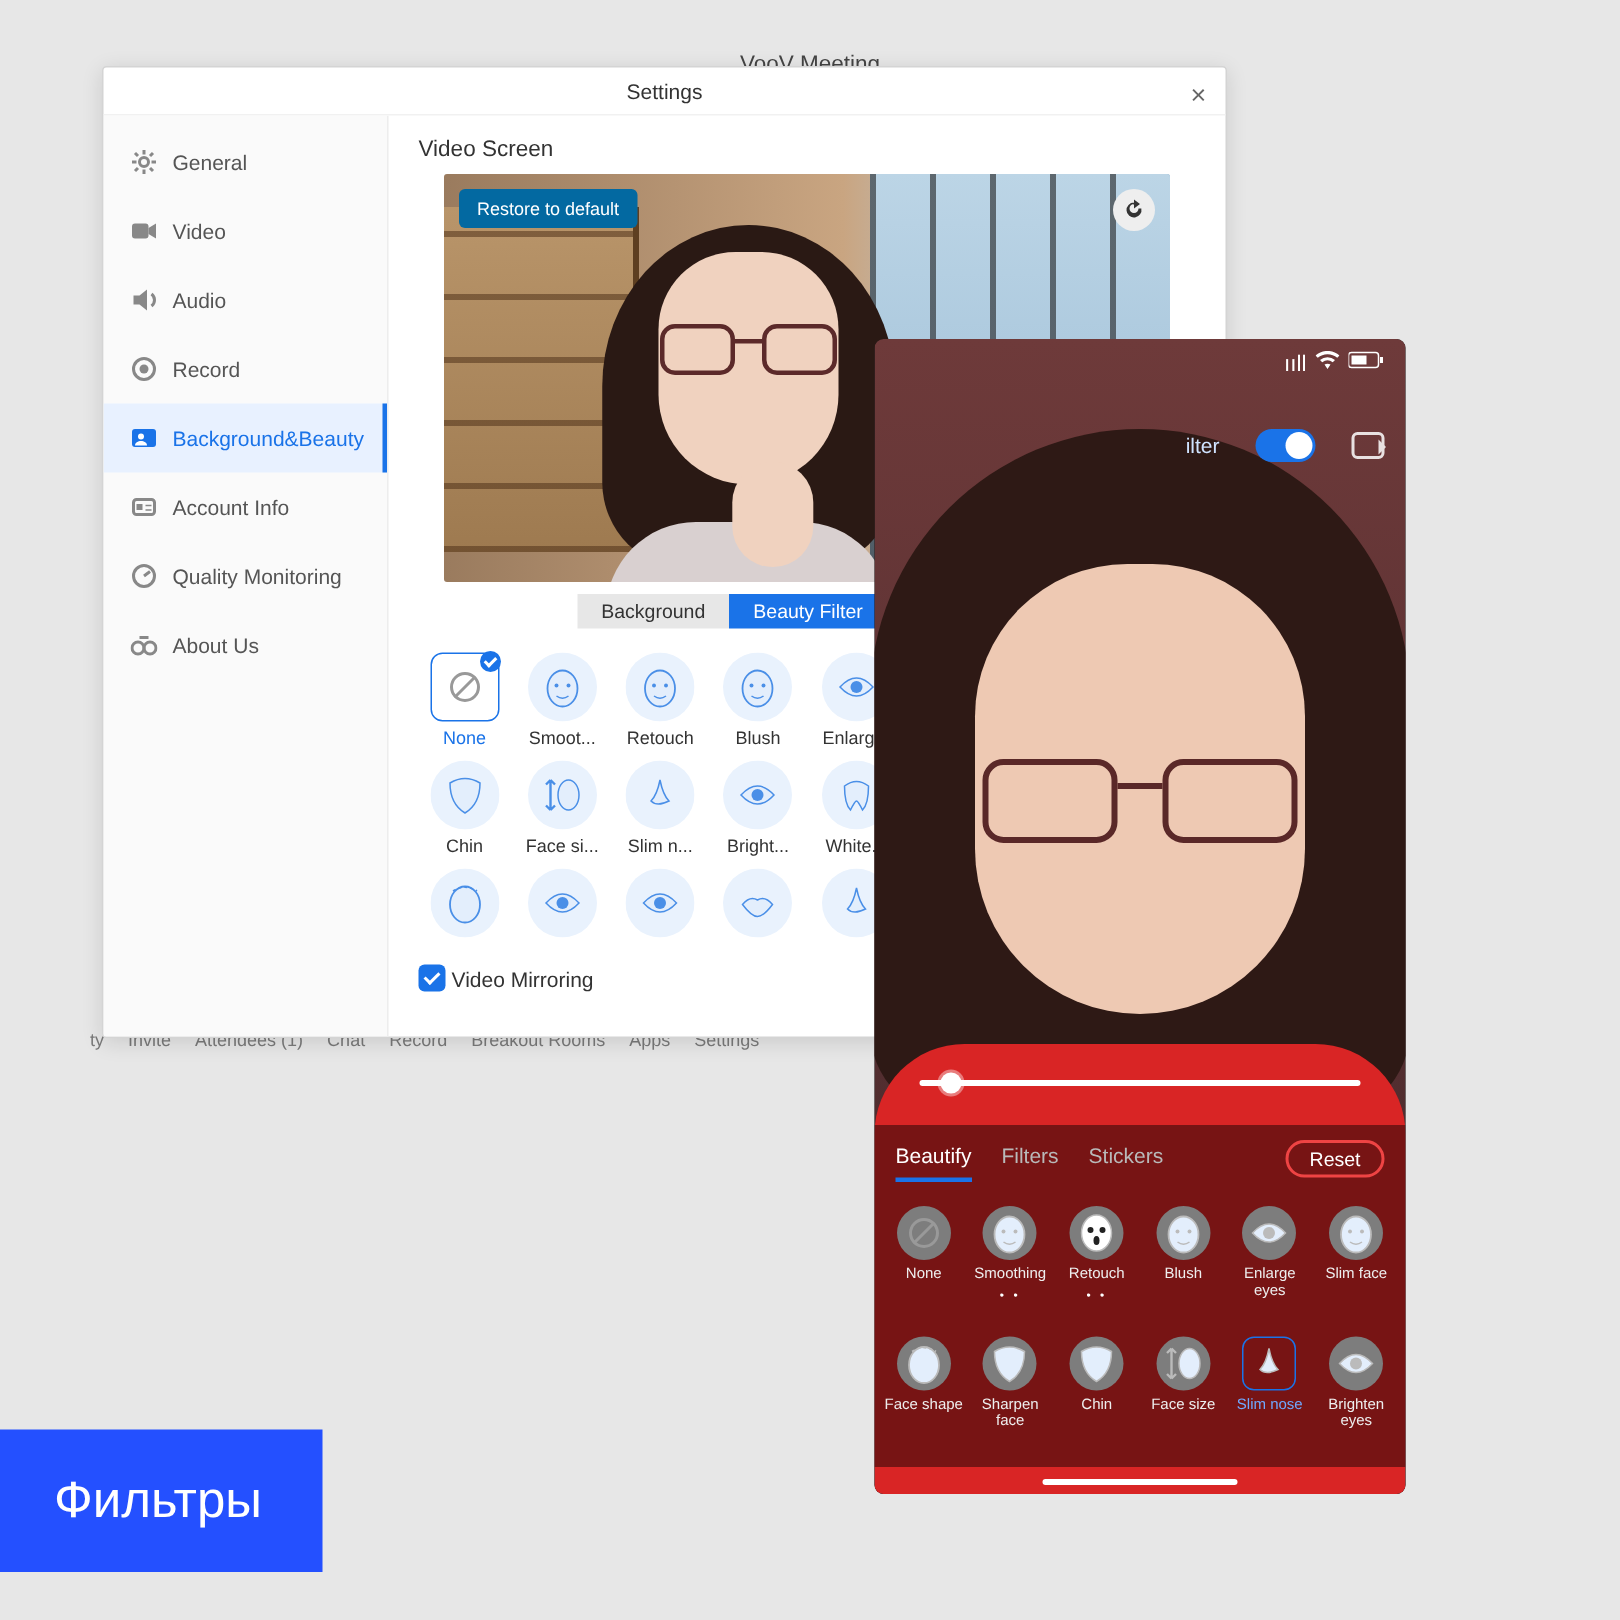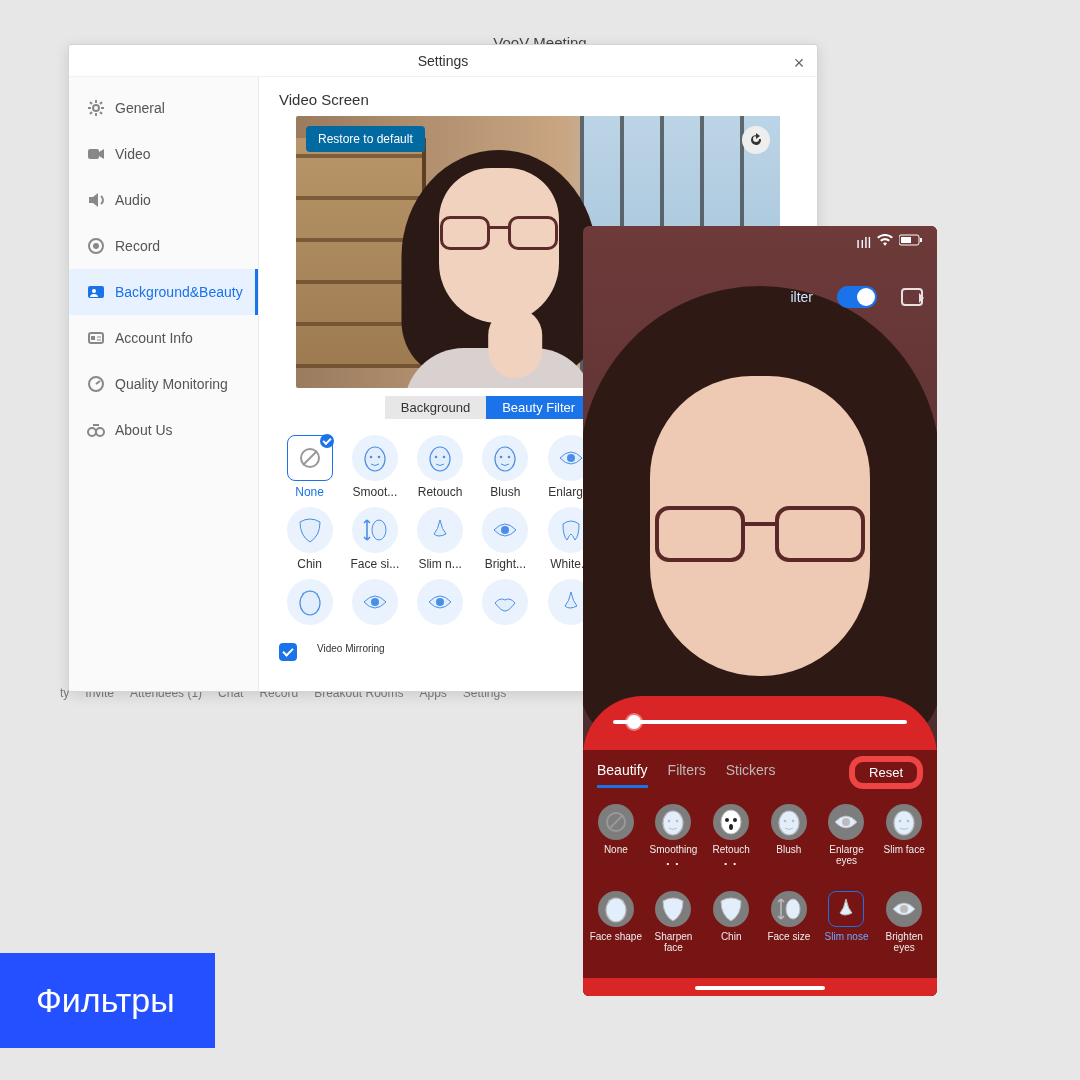--- a/index.html
+++ b/index.html
@@ -66,21 +66,21 @@
 
 .bf-grid { margin-top:16px; display:grid; grid-template-columns: repeat(8, 1fr); gap:8px 4px; }
 .bf-item { display:flex; flex-direction:column; align-items:center; gap:4px; cursor:pointer; }
 .bf-icon { width:46px; height:46px; border-radius:50%; background:#e9f2fd; display:flex; align-items:center; justify-content:center; position:relative; border:2px solid transparent; }
 .bf-item.selected .bf-icon { border-radius:8px; border:1.5px solid #1a73e8; background:#fff; }
 .bf-item.selected .bf-lbl { color:#1a73e8; }
 .bf-check { position:absolute; right:-2px; top:-2px; width:14px; height:14px; background:#1a73e8; border-radius:50%; }
 .bf-check::after { content:""; position:absolute; left:3px; top:4px; width:6px; height:3px; border-left:2px solid #fff; border-bottom:2px solid #fff; transform:rotate(-45deg); }
 .bf-lbl { font-size:12px; color:#333; max-width:56px; overflow:hidden; white-space:nowrap; text-overflow:ellipsis; text-align:center; }
 
-.mirror-row { margin-top:14px; display:flex; align-items:flex-start; gap:20px; font-size:10px; color:#333; }
+.mirror-row { margin-top:14px; display:flex; align-items:flex-end; gap:4px; font-size:14px; color:#333; }
 .chk { width:18px; height:18px; border-radius:4px; background:#1a73e8; position:relative; }
 .chk::after { content:""; position:absolute; left:4px; top:5px; width:8px; height:4px; border-left:2px solid #fff; border-bottom:2px solid #fff; transform:rotate(-45deg); }
 
 
 .phone { position:absolute; left:583px; top:226px; width:354px; height:770px; background:#111; border-radius:6px; overflow:hidden; }
 .phone-face { position:absolute; inset:0; background:linear-gradient(#6e3a3a,#43272a); }
 .phone .p-hair { position:absolute; left:50%; top:60px; transform:translateX(-50%); width:360px; height:460px; background:#2e1915; border-radius:180px 180px 60px 60px; }
 .phone .p-face { position:absolute; left:50%; top:150px; transform:translateX(-50%); width:220px; height:300px; background:#eec9b3; border-radius:120px 120px 130px 130px; }
 .phone .p-glasses { position:absolute; left:50%; top:280px; transform:translateX(-50%); width:210px; height:56px; }
 .phone .p-glasses .lens { position:absolute; top:0; width:90px; height:56px; border:4px solid #5a2828; border-radius:14px; }
@@ -96,21 +96,21 @@
 .cam-icon { width:22px; height:18px; border:2px solid #fff; border-radius:4px; position:relative; opacity:.85; }
 .cam-icon::before { content:""; position:absolute; right:-8px; top:3px; width:0; height:0; border:5px solid transparent; border-left-color:#fff; }
 
 .p-slider { position:absolute; left:30px; right:30px; top:494px; height:4px; background:#fff; border-radius:2px; }
 .p-slider::before { content:""; position:absolute; left:14px; top:-5px; width:14px; height:14px; background:#fff; border-radius:50%; box-shadow:0 0 0 2px rgba(255,255,255,.4); }
 
 .p-tabs { position:absolute; left:0; right:0; top:524px; height:44px; background:rgba(0,0,0,.45); display:flex; align-items:center; padding:0 14px; gap:20px; color:#b9b9b9; font-size:14px; }
 .p-tabs .tab { cursor:pointer; position:relative; padding-bottom:4px; }
 .p-tabs .tab.active { color:#fff; }
 .p-tabs .tab.active::after { content:""; position:absolute; left:0; right:0; bottom:-6px; height:3px; background:#1a73e8; }
-.p-reset { margin-left:auto; color:#fff; border:6px solid #ef4444; border-radius:14px; padding:3px 14px; font-size:13px; cursor:pointer; }
+.p-reset { margin-left:auto; color:#fff; border:2px solid #ef4444; border-radius:14px; padding:3px 14px; font-size:13px; cursor:pointer; }
 
 .p-grid { position:absolute; left:0; right:0; top:568px; bottom:18px; background:rgba(0,0,0,.45); display:grid; grid-template-columns:repeat(6,1fr); padding:6px 4px; }
 .p-item { display:flex; flex-direction:column; align-items:center; gap:4px; color:#eee; font-size:10px; cursor:pointer; justify-content:flex-start; padding-top:4px;}
 .p-ico { width:36px; height:36px; border-radius:50%; background:#7d7d7d; display:flex; align-items:center; justify-content:center; color:#fff; }
 .p-item.selected .p-ico { border-radius:8px; border:1.5px solid #1a73e8; background:transparent; }
 .p-item.selected { color:#6fa8ff; }
 .p-home { position:absolute; left:50%; bottom:6px; transform:translateX(-50%); width:130px; height:4px; background:#fff; border-radius:2px; }
 
 
 .caption { position:absolute; left:0; bottom:32px; background:#2450ff; color:#fff; padding:28px 40px 28px 36px; font-size:34px; }

